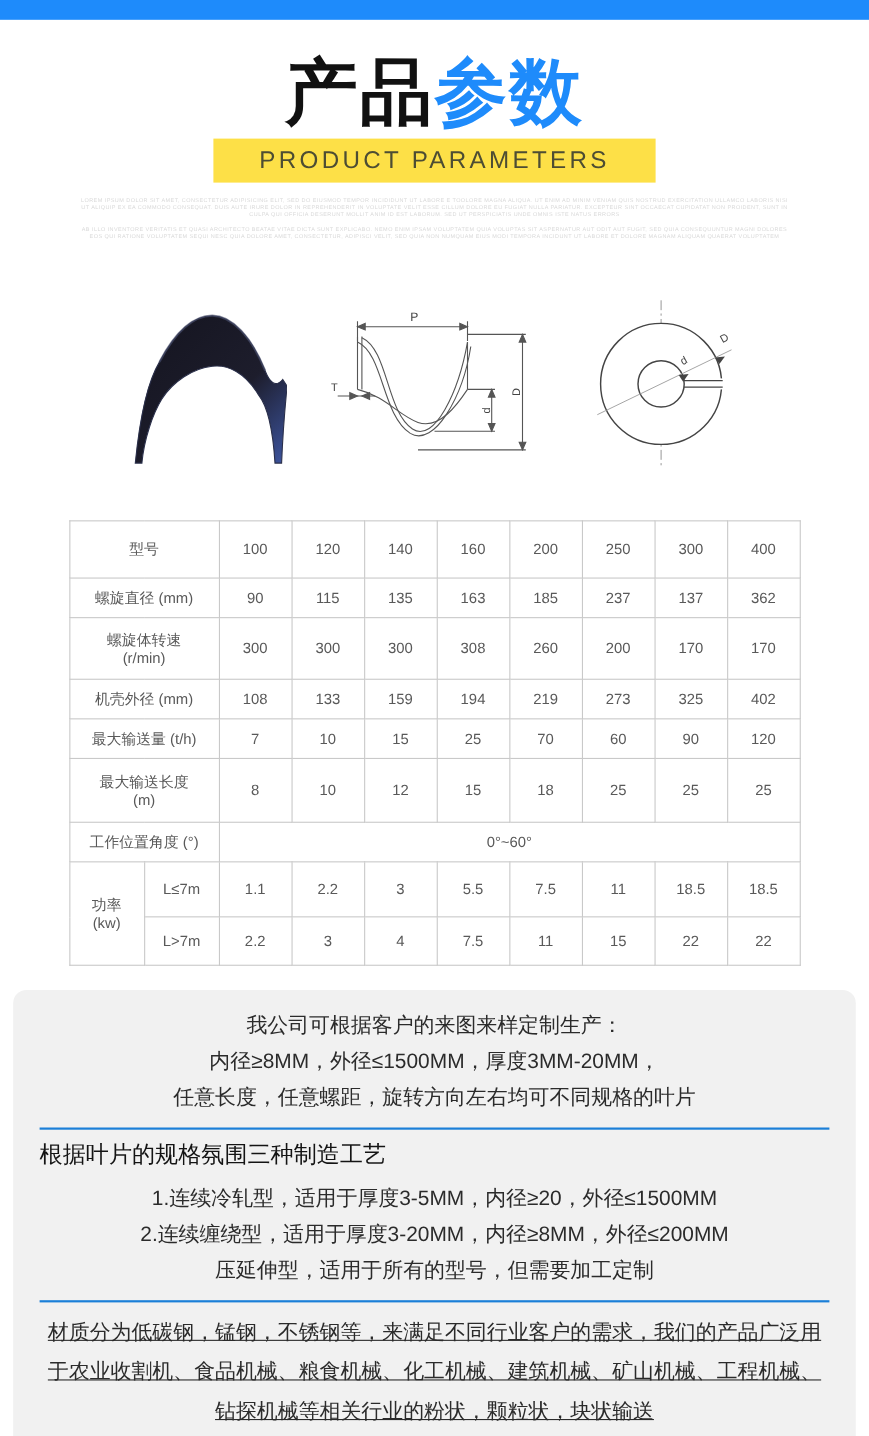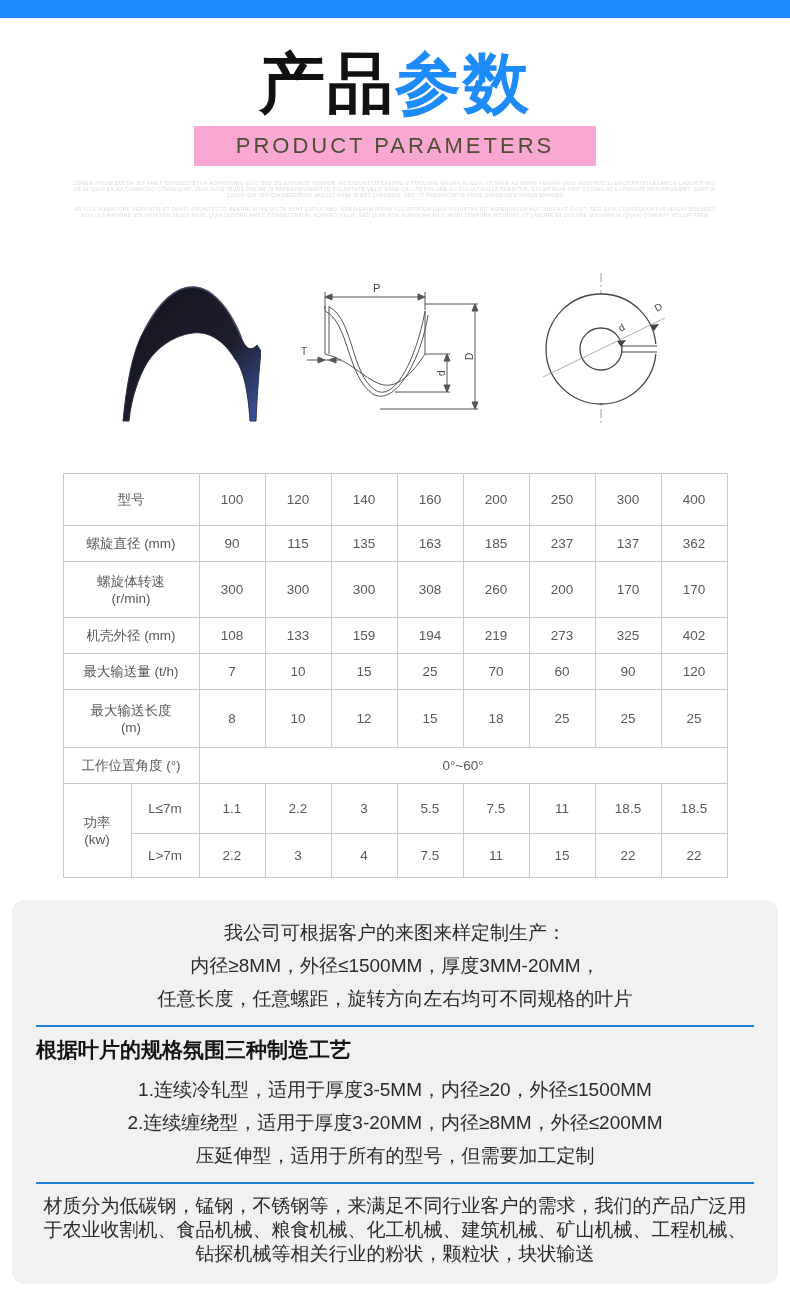--- a/index.html
+++ b/index.html
@@ -7,21 +7,21 @@
   body {
     width:790px; min-height:1305px; background:#ffffff;
     font-family:"Liberation Sans", sans-serif; color:#262626;
     position:relative; overflow:hidden;
   }
   .topbar { height:18px; background:#1e8bfb; }
   .title-wrap { text-align:center; margin-top:32px; line-height:1; }
   .title-wrap span { font-size:66px; font-weight:bold; letter-spacing:2px; color:#111; }
   .title-wrap .blue { color:#1e8bfb; }
   .subtitle-bar {
-    width:402px; height:40px; margin:10px auto 0; background:#f9a8d4;
+    width:402px; height:40px; margin:10px auto 0; background:#fde047;
     text-align:center; line-height:40px; font-size:22px; letter-spacing:3px;
     color:#4d4d33; font-weight:400;
   }
   .watermark {
     margin:14px 70px 0; text-align:center; color:#d9d9d9;
     font-size:5px; line-height:6px; letter-spacing:0.4px;
   }
   .watermark p { margin:0 0 8px 0; }
   .figures {
     display:flex; justify-content:center; align-items:center;
@@ -35,22 +35,22 @@
     border:1px solid #c9c9c9; text-align:center; vertical-align:middle;
     color:#595959; font-size:13.5px; padding:2px;
   }
   td.lbl { white-space:pre-line; }
   .panel {
     margin:22px 12px 0; background:#f1f1f1; border-radius:12px;
     padding:16px 24px 18px;
   }
   .panel p { margin:0; font-size:19px; line-height:33px; color:#2b2b2b;text-align:center; }
   .panel .divider { border:none; border-top:2px solid #1b7fd8; margin:10px 0; }
-  .panel h3 { margin:8px 0 10px; font-size:21px; line-height:26px; font-weight:bold; color:#141414; }
-  .panel .sec3 p { line-height:24px; }
+  .panel h3 { margin:8px 0 10px; font-size:21px; line-height:26px; font-weight:normal; color:#141414; }
+  .panel .sec3 p { line-height:36px;text-decoration:underline; }
   svg text { font-family:"Liberation Sans", sans-serif; }
 </style>
 </head>
 <body>
 
 <div class="topbar"></div>
 
 <div class="title-wrap">
   <span>产品</span><span class="blue">参数</span>
 </div>

